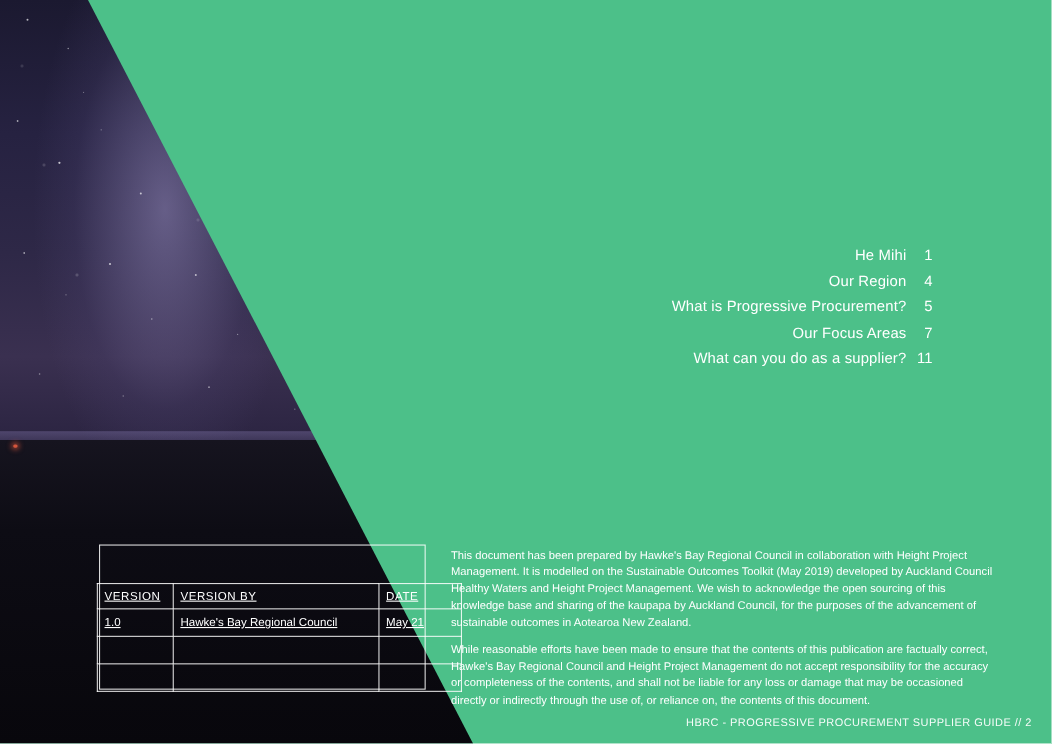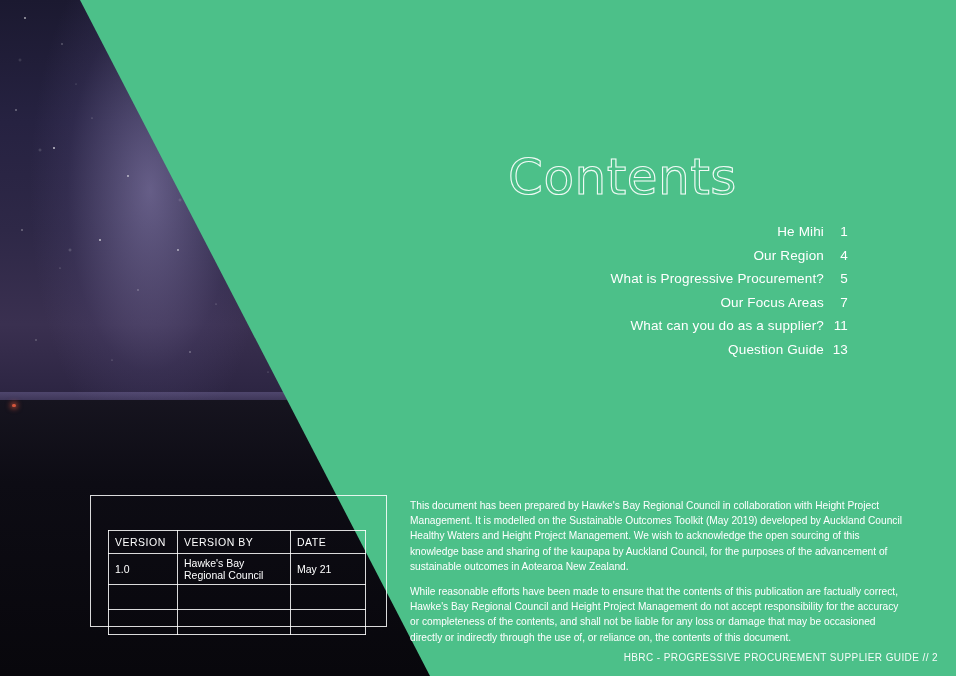--- a/index.html
+++ b/index.html
@@ -141,26 +141,27 @@
     position: absolute;
     left: 90px;
     top: 495px;
     width: 297px;
     height: 132px;
     border: 1px solid rgba(255,255,255,0.85);
     box-sizing: border-box;
   }
   .vtable {
     position: absolute;
-    left: 108px;
+    left: 88px;
     top: 530px;
-    width: 258px;
+    width: 332px;
     border-collapse: collapse;
     color: #ffffff;
     font-size: 10.5px;
+    text-decoration: underline;
   }
   .vtable th, .vtable td {
     border: 1px solid rgba(255,255,255,0.85);
     padding: 3px 6px;
     text-align: left;
     font-weight: normal;
     height: 16px;
   }
   .vtable thead th {
     letter-spacing: 0.5px;
@@ -237,21 +238,20 @@
         </g>
       </svg>
       <div class="horizon-glow"></div>
       <div class="sea"></div>
       <div class="redlight"></div>
     </div>
   </div>
 
   <div class="green-diag"></div>
 
-  <div class="contents-title">Contents</div>
 
   <div class="toc">
     <div class="toc-row">
       <span class="toc-label">He Mihi</span>
       <span class="toc-page">1</span>
     </div>
     <div class="toc-row">
       <span class="toc-label">Our Region</span>
       <span class="toc-page">4</span>
     </div>
@@ -259,24 +259,20 @@
       <span class="toc-label">What is Progressive Procurement?</span>
       <span class="toc-page">5</span>
     </div>
     <div class="toc-row">
       <span class="toc-label">Our Focus Areas</span>
       <span class="toc-page">7</span>
     </div>
     <div class="toc-row">
       <span class="toc-label">What can you do as a supplier?</span>
       <span class="toc-page">11</span>
-    </div>
-    <div class="toc-row">
-      <span class="toc-label">Question Guide</span>
-      <span class="toc-page">13</span>
     </div>
   </div>
 
   <div class="disclaimer">
     <p>This document has been prepared by Hawke's Bay Regional Council in collaboration with Height Project Management. It is modelled on the Sustainable Outcomes Toolkit (May 2019) developed by Auckland Council Healthy Waters and Height Project Management. We wish to acknowledge the open sourcing of this knowledge base and sharing of the kaupapa by Auckland Council, for the purposes of the advancement of sustainable outcomes in Aotearoa New Zealand.</p>
     <p>While reasonable efforts have been made to ensure that the contents of this publication are factually correct, Hawke's Bay Regional Council and Height Project Management do not accept responsibility for the accuracy or completeness of the contents, and shall not be liable for any loss or damage that may be occasioned directly or indirectly through the use of, or reliance on, the contents of this document.</p>
   </div>
 
   <div class="version-box"></div>
   <table class="vtable">

